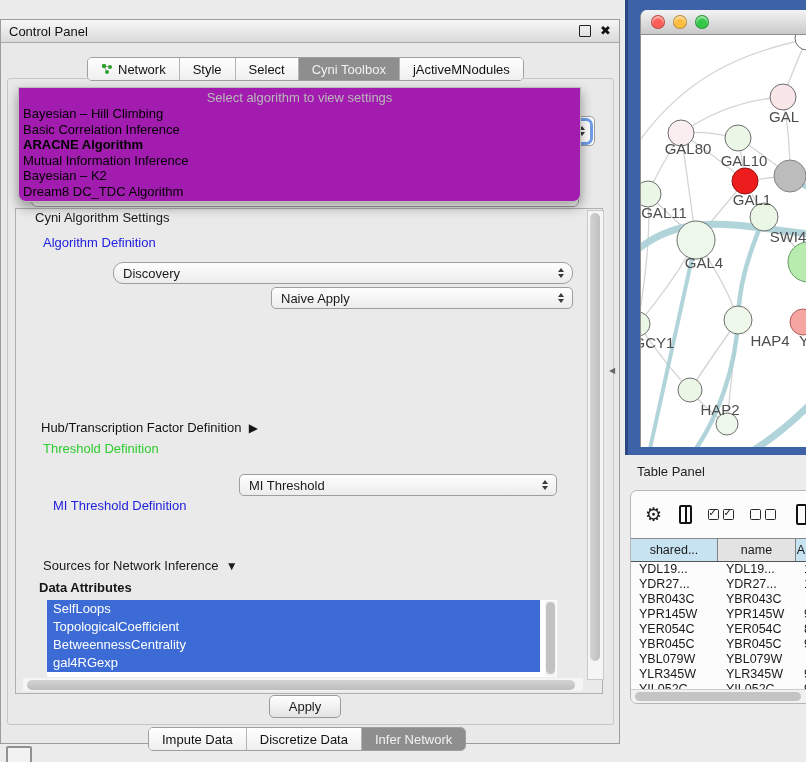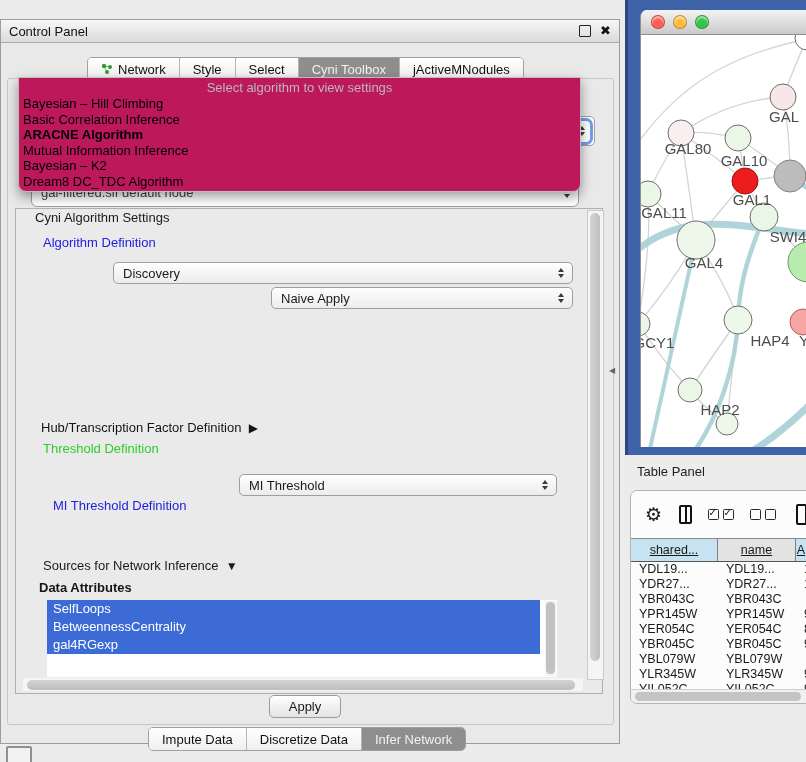--- a/index.html
+++ b/index.html
@@ -14,21 +14,21 @@
   #cp-float{margin-left:auto;width:10px;height:10px;border:1.5px solid #222;border-radius:1px;}
   #cp-close{margin:0 8px 0 9px;font-size:13px;font-weight:bold;color:#111;line-height:10px;}
   #tabframe{left:6px;top:58px;width:605px;height:645px;border:1px solid #c6c6c6;border-radius:3px;background:#e9e9e9;}
   
   .segbar{display:flex;height:22px;background:#fdfdfd;border:1px solid #9f9f9f;border-radius:5px;overflow:hidden;font-size:13px;}
   .seg{display:flex;align-items:center;padding:0 13px;color:#111;background:linear-gradient(#ffffff,#efefef);cursor:default;}
   .seg + .seg{border-left:1px solid #b5b5b5;}
   .seg.sel{background:#8e8e8e;color:#f2f2f2;}
   .seg .tabicon{margin-right:5px;display:inline-flex;}
   
-  #popup{left:17px;top:57px;width:561px;height:113px;background:#be185d;border:1px solid #bdbdbd;
+  #popup{left:17px;top:67px;width:561px;height:113px;background:#a21caf;border:1px solid #bdbdbd;
     border-radius:1px 1px 8px 8px;box-shadow:0 5px 12px rgba(0,0,0,.38);z-index:30;overflow:hidden;}
   #popup-hint{text-align:center;color:#b9b9b9;font-size:13px;padding-top:2px;height:16px;}
   .pitem{font-size:13px;line-height:15.6px;padding-left:4px;color:#000;white-space:nowrap;}
   .pitem.bold{font-weight:bold;}
   
   .combo{display:flex;align-items:center;border:1px solid #9e9e9e;border-radius:5px;
     background:linear-gradient(#fefefe,#ececec);font-size:13px;}
   .combo-text{padding-left:9px;flex:1;white-space:nowrap;overflow:hidden;}
   .stepper{width:15px;height:17px;display:flex;flex-direction:column;align-items:center;justify-content:center;
     gap:2px;margin-right:4px;flex:none;}
@@ -84,21 +84,21 @@
   #tp-toolbar{position:absolute;left:0;top:0;width:100%;height:47px;display:flex;align-items:center;}
   #icon-gear{font-size:19px;color:#1a1a1a;margin-left:14px;}
   .icon-columns{width:15px;height:15px;border:2px solid #111;border-radius:2px;position:relative;margin-left:17px;}
   .icon-columns::after{content:"";position:absolute;left:4px;top:0;bottom:0;width:2px;background:#111;}
   .cbpair{display:flex;gap:4px;margin-left:16px;}
   .cb{width:9px;height:9px;border:1.5px solid #2a2a2a;border-radius:1.5px;position:relative;}
   .cb.checked::after{content:"✓";position:absolute;top:-3px;left:0px;font-size:10px;font-weight:bold;color:#111;}
   .icon-doc{width:13px;height:17px;border:2px solid #111;border-radius:2px;margin-left:20px;}
   #tp-table{position:absolute;left:0;top:47px;width:100%;}
   #tp-head{display:flex;height:22px;border-top:1px solid #8a8a8a;border-bottom:1px solid #555;font-size:12.5px;}
-  .hcell{display:flex;align-items:center;justify-content:center;border-right:1px solid #808080;box-sizing:border-box;overflow:hidden;text-decoration:underline;}
+  .hcell{display:flex;align-items:center;justify-content:center;border-right:1px solid #808080;box-sizing:border-box;overflow:hidden;}
   .trow{display:flex;height:15px;font-size:12.5px;line-height:15px;}
   .tcell{overflow:hidden;white-space:nowrap;box-sizing:border-box;padding-left:8px;}
   #tp-hscroll{position:absolute;left:0;top:198px;width:100%;height:14px;background:#f1f1f1;border-top:1px solid #ccc;}
   #tp-hscroll .thumb{position:absolute;left:4px;top:2px;width:166px;height:9px;background:#c4c4c4;border-radius:5px;}
   
   #divider-arrow{left:609px;top:366px;font-size:8px;color:#666;z-index:2;}
   #mini-icon{left:6px;top:746px;width:22px;height:20px;border:2px solid #909090;border-radius:2px;background:#f2f2f2;}
 </style>
 </head>
 <body>
@@ -170,21 +170,21 @@
 
     <div class="abs" id="viewport"></div>
 
     <div class="group" style="left:22px;top:197px;width:559px;height:459px;"></div>
     <div class="grouplabel" style="left:30px;top:191px;">Cyni Algorithm Settings</div>
 
     <div class="group" style="left:30px;top:222px;width:543px;height:170px;"></div>
     <div class="grouplabel blue" style="left:38px;top:216px;">Algorithm Definition</div>
 
     <div class="lbl" style="left:40px;top:247px;">Aracne Mode:</div>
-    <div class="abs combo" style="left:112px;top:242px;width:458px;height:20px;z-index:4;">
+    <div class="abs combo" style="left:112px;top:242px;width:458px;height:20px;z-index:4;border-radius:10px;">
       <span class="combo-text">Discovery</span>
       <span class="stepper">
           <span class="tri-up"></span>
           <span class="tri-down"></span>
         </span>
     </div>
 
     <div class="lbl" style="left:40px;top:272px;">Mutual Information Algorithm Type:</div>
     <div class="abs combo" style="left:270px;top:267px;width:300px;height:20px;z-index:4;">
       <span class="combo-text">Naive Apply</span>
@@ -230,20 +230,21 @@
 
     <div class="group" style="left:30px;top:545px;width:543px;height:111px;"></div>
     <div class="grouplabel" style="left:38px;top:539px;">
       <span>Sources for Network Inference</span>&nbsp;
       <span class="arrowglyph">▼</span>
     </div>
     <div class="lbl" style="left:38px;top:560px;z-index:4;">Data Attributes</div>
     <div class="abs" id="attrlist">
       <div id="attr-items">
           <div class="attr-item">SelfLoops</div>
+          <div class="attr-item">TopologicalCoefficient</div>
           <div class="attr-item">BetweennessCentrality</div>
           <div class="attr-item">gal4RGexp</div>
         </div>
       <div id="attrlist-sb">
           <div class="thumb"></div>
         </div>
     </div>
 
     <div class="abs" id="vscroll">
         <div class="thumb"></div>

